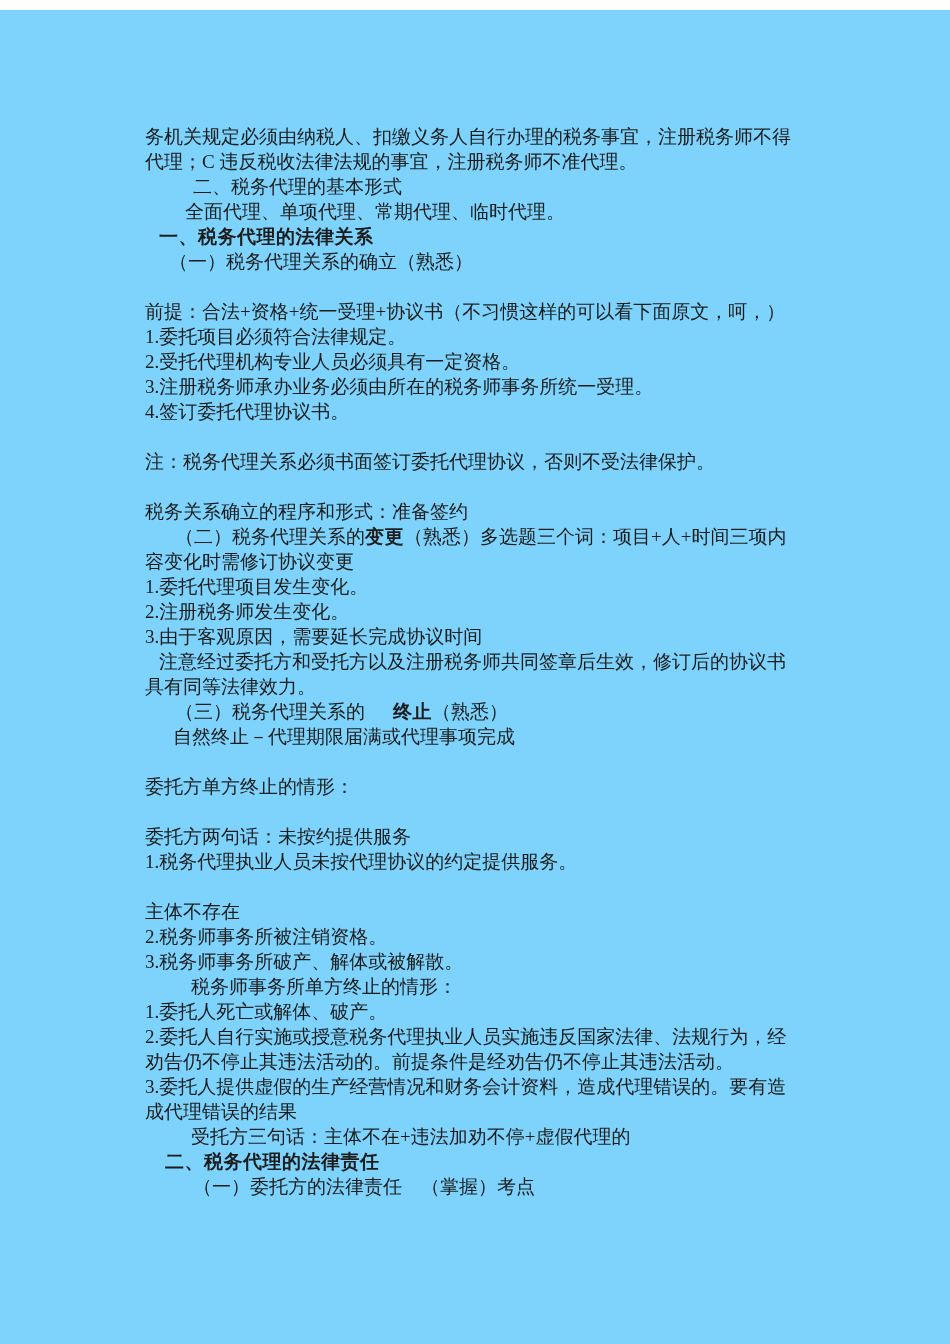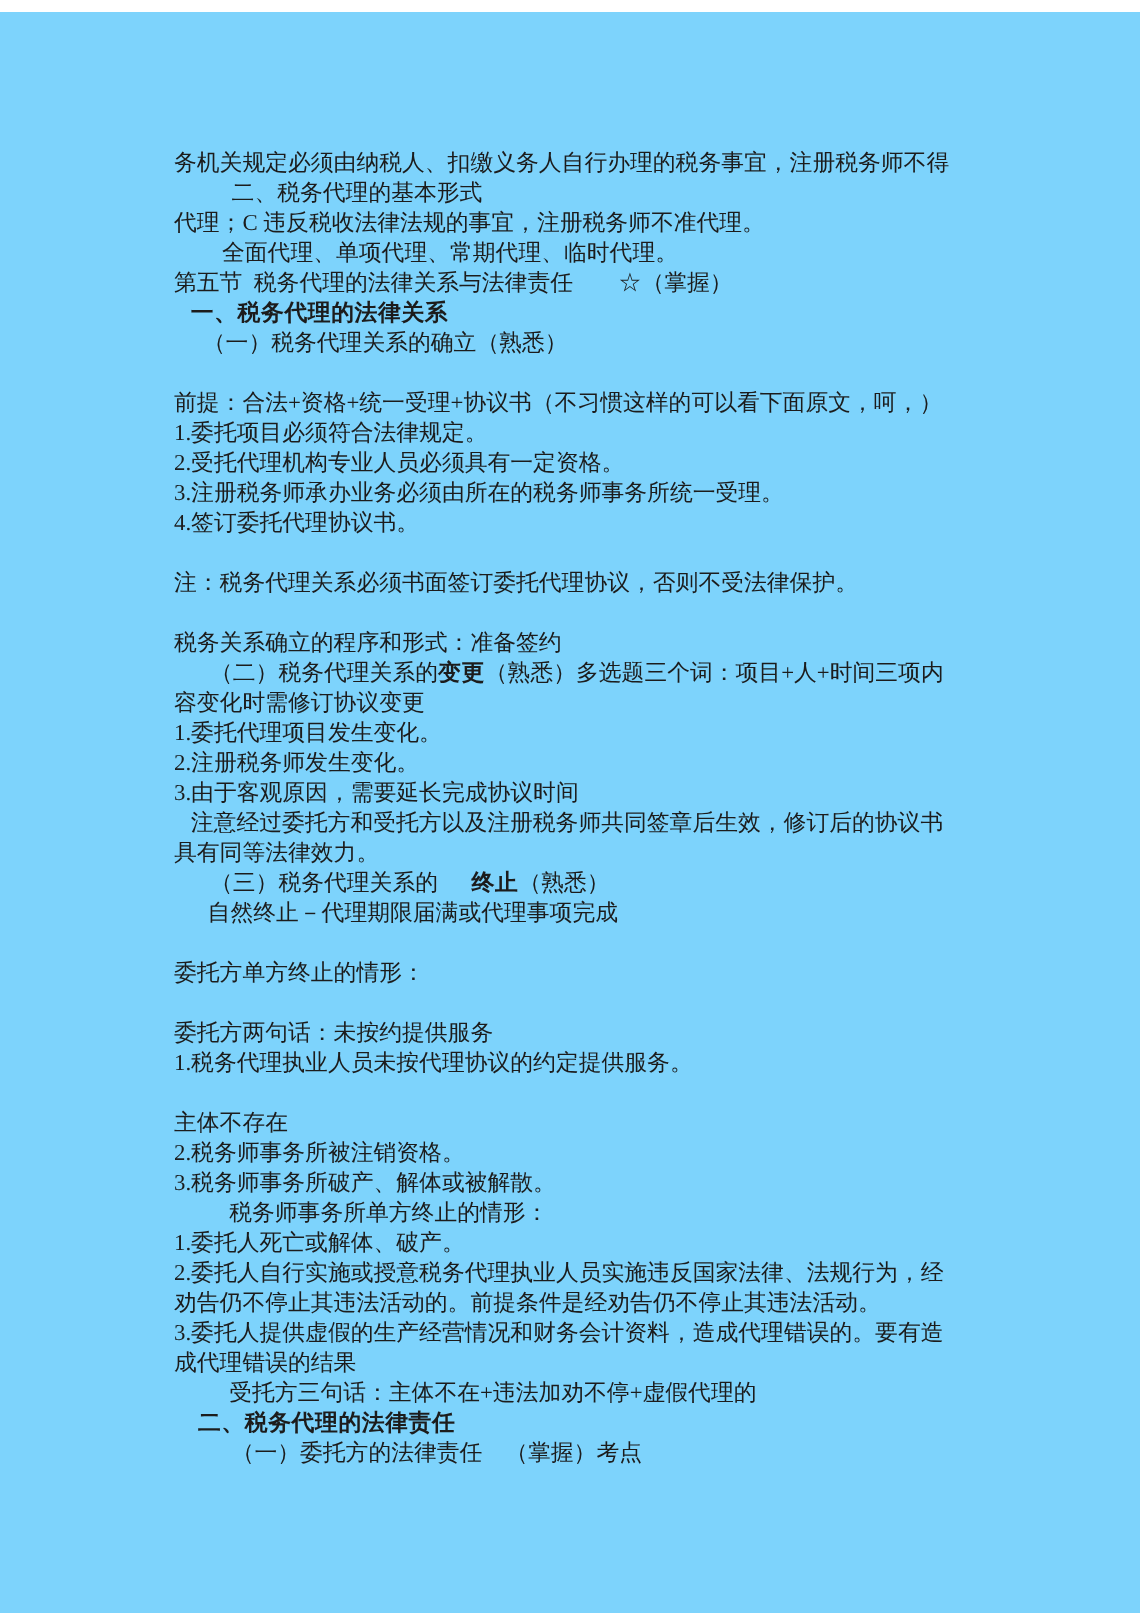--- a/index.html
+++ b/index.html
@@ -45,24 +45,23 @@
     font-family: "Liberation Sans", "DejaVu Sans", sans-serif;
     letter-spacing: 0.5px;
   }
 </style>
 </head>
 <body style="background: rgb(255, 255, 255);">
 
 <div class="page">
   <div class="doc-body">
       <div class="line"><span class="run" style="color: rgb(28, 28, 28);">务机关规定必须由纳税人、扣缴义务人自行办理的税务事宜，注册税务师不得</span></div>
+      <div class="line"><span class="run" style="color: rgb(28, 28, 28);">代理；C 违反税收法律法规的事宜，注册税务师不准代理。</span></div>
       <div class="line" style="padding-left: 48px;"><span class="run" style="color: rgb(28, 28, 28);">二、税务代理的基本形式</span></div>
-      <div class="line"><span class="run" style="color: rgb(28, 28, 28);">代理；C 违反税收法律法规的事宜，注册税务师不准代理。</span></div>
       <div class="line" style="padding-left: 40px;"><span class="run" style="color: rgb(28, 28, 28);">全面代理、单项代理、常期代理、临时代理。</span></div>
-      <div class="line"><span class="run" style="color: rgb(28, 28, 28);">第五节  税务代理的法律关系与法律责任</span><span class="run" style="color: rgb(28, 28, 28);">　　</span><span class="run" style="color: rgb(28, 28, 28);">☆</span><span class="run" style="color: rgb(28, 28, 28);">（掌握）</span></div>
       <div class="line" style="padding-left: 14px;"><span class="run bold" style="color: rgb(28, 28, 28);">一、税务代理的法律关系</span></div>
       <div class="line" style="padding-left: 24px;"><span class="run" style="color: rgb(28, 28, 28);">（一）税务代理关系的确立（熟悉）</span></div>
       <div class="line blank"></div>
       <div class="line"><span class="run" style="color: rgb(28, 28, 28);">前提：合法+资格+统一受理+协议书（不习惯这样的可以看下面原文，呵，）</span></div>
       <div class="line"><span class="run" style="color: rgb(28, 28, 28);">1.委托项目必须符合法律规定。</span></div>
       <div class="line"><span class="run" style="color: rgb(28, 28, 28);">2.受托代理机构专业人员必须具有一定资格。</span></div>
       <div class="line"><span class="run" style="color: rgb(28, 28, 28);">3.注册税务师承办业务必须由所在的税务师事务所统一受理。</span></div>
       <div class="line"><span class="run" style="color: rgb(28, 28, 28);">4.签订委托代理协议书。</span></div>
       <div class="line blank"></div>
       <div class="line"><span class="run" style="color: rgb(28, 28, 28);">注：税务代理关系必须书面签订委托代理协议，否则不受法律保护。</span></div>

